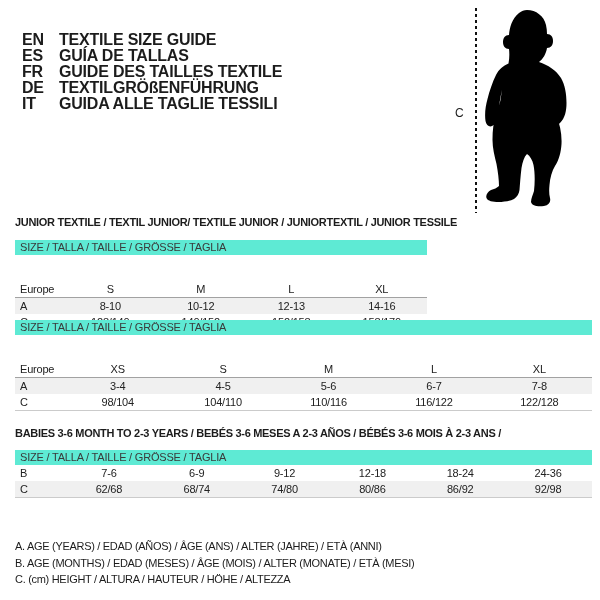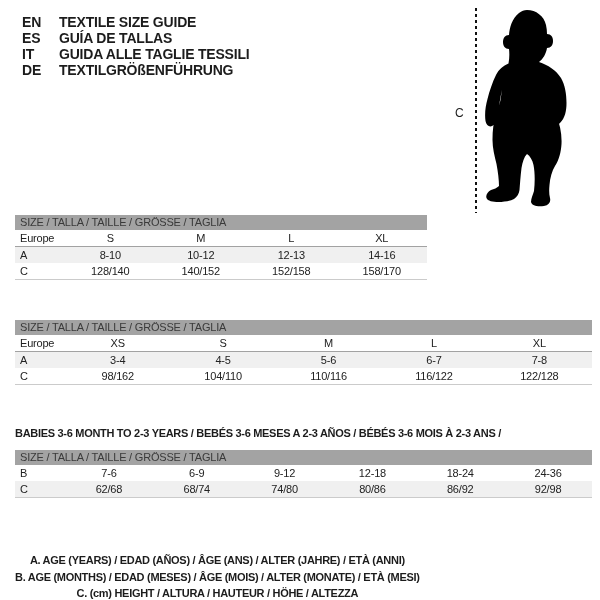--- a/index.html
+++ b/index.html
@@ -3,76 +3,80 @@
 <meta charset="utf-8">
 <style>
   * { margin:0; padding:0; box-sizing:border-box; }
   html,body { background:#ffffff; }
   .page {
     position:relative; width:600px; height:600px; background:#ffffff;
     font-family:"Liberation Sans", sans-serif; color:#1c1c1c; overflow:hidden;
   }
 
   
-  .lang-block { position:absolute; top:14px; left:22px; font-weight:bold;
-    font-size:14px; line-height:16px; letter-spacing:-0.2px; }
+  .lang-block { position:absolute; top:32px; left:22px; font-weight:bold;
+    font-size:16px; line-height:16px; letter-spacing:-0.2px; }
   .lang-row { display:flex; }
   .lang-code { width:37px; flex:0 0 37px; }
 
   
   .height-line { position:absolute; left:475px; top:8px; width:2px; height:205px;
     background:repeating-linear-gradient(to bottom, #111 0 3px, transparent 3px 6px); }
   .height-label { position:absolute; left:455px; top:106px; font-size:12px; }
   .baby-svg { position:absolute; left:483px; top:8px; }
 
   
   .section { position:absolute; left:15px; }
   .sec-1 { top:215px; width:412px; }
   .sec-2 { top:320px; width:577px; }
   .sec-3 { top:425px; width:577px; }
   .sec-title { font-weight:bold; font-size:11px; line-height:14px;
     letter-spacing:-0.3px; margin-bottom:11px; white-space:nowrap; }
   .sec-3 .sec-title { line-height:16px; margin-bottom:9px; white-space:normal; }
   .sub { font-size:8px; vertical-align:-2px; }
 
-  .size-bar { background:#a3a3a3; height:15px; line-height:15px; font-size:11px;
+  .size-bar { background:#5eead4; height:15px; line-height:15px; font-size:11px;
     padding-left:5px; color:#3a3a3a; letter-spacing:-0.2px; }
   .trow { display:flex; align-items:center; height:16px; font-size:11px;
     color:#222; letter-spacing:-0.2px; }
-  .trow.r-first { height:17px; border-bottom:1px solid #a2a2a2; }
+  .trow.r-first { height:17px; border-bottom:1px solid #a2a2a2;margin-top:26px; }
   .trow.r-last  { height:17px; border-bottom:1px solid #cbcbcb; }
   .trow.alt { background:#f0f0f0; }
   .tlabel { width:50px; flex:0 0 50px; padding-left:5px; }
   .tcell { flex:1; text-align:center; }
 
   
-  .notes { position:absolute; left:15px; top:552px; font-weight:bold;
-    font-size:11px; line-height:16.5px; letter-spacing:-0.3px;text-align:center; }
+  .notes { position:absolute; left:15px; top:538px; font-weight:normal;
+    font-size:11px; line-height:16.5px; letter-spacing:-0.3px; }
 </style>
 </head>
 <body>
 
 <div class="page">
 
   <div class="lang-block">
     <div class="lang-row">
       <span class="lang-code">EN</span>
       <span>TEXTILE SIZE GUIDE</span>
     </div>
     <div class="lang-row">
       <span class="lang-code">ES</span>
       <span>GUÍA DE TALLAS</span>
     </div>
     <div class="lang-row">
-      <span class="lang-code">IT</span>
-      <span>GUIDA ALLE TAGLIE TESSILI</span>
+      <span class="lang-code">FR</span>
+      <span>GUIDE DES TAILLES TEXTILE</span>
     </div>
     <div class="lang-row">
       <span class="lang-code">DE</span>
       <span>TEXTILGRÖßENFÜHRUNG</span>
+    </div>
+    <div class="lang-row">
+      <span class="lang-code">IT</span>
+      <span>GUIDA ALLE TAGLIE TESSILI</span>
     </div>
   </div>
 
   <span class="height-label">C</span>
   <div class="height-line"></div>
   <svg class="baby-svg" width="84" height="200" viewBox="0 0 84 200" aria-hidden="true">
     <path fill="#000" d="M44 2
       C53 2 61 8 63 17 C63.7 20 64 23 64 26
       C68 26 70 29 70 33 C70 37 68 40 64 40
       C63 46 60 51 56 54 C65 57 73 62 78 70
@@ -91,20 +95,21 @@
       C9.5 122 10.5 114 13 107 C15 102 16.5 97 17.5 92
       C18 88.7 18.4 85.4 19 82 C17.5 88 16.5 95 15.5 102
       C14.8 108 13.5 113 11.5 116 C8.5 120 3.5 119 2.5 113
       C1.5 106 2.5 98 4.5 91 C6.5 83 9.5 74 13 67
       C16 61 20 58 25.5 55.5 C26.5 50.5 26.5 45.5 26 41
       C22 41 20 38 20 34 C20 30 22 27 26 27
       C26.6 19.5 29 10.5 36 5 C38.7 3 41 2 44 2 Z"></path>
   </svg>
 
   <div class="section sec-1">
+    <div class="sec-title">JUNIOR TEXTILE / TEXTIL JUNIOR/ TEXTILE JUNIOR / JUNIORTEXTIL / JUNIOR TESSILE</div>
     <div class="size-bar">SIZE / TALLA / TAILLE / GRÖSSE / TAGLIA</div>
     <div class="trow r-first">
       <span class="tlabel">Europe</span>
       <span class="tcell">S</span>
       <span class="tcell">M</span>
       <span class="tcell">L</span>
       <span class="tcell">XL</span>
     </div>
     <div class="trow alt">
       <span class="tlabel">A</span>
@@ -135,21 +140,21 @@
     <div class="trow alt">
       <span class="tlabel">A</span>
       <span class="tcell">3-4</span>
       <span class="tcell">4-5</span>
       <span class="tcell">5-6</span>
       <span class="tcell">6-7</span>
       <span class="tcell">7-8</span>
     </div>
     <div class="trow r-last">
       <span class="tlabel">C</span>
-      <span class="tcell">98/162</span>
+      <span class="tcell">98/104</span>
       <span class="tcell">104/110</span>
       <span class="tcell">110/116</span>
       <span class="tcell">116/122</span>
       <span class="tcell">122/128</span>
     </div>
   </div>
 
   <div class="section sec-3">
     <div class="sec-title">
       <div>BABIES 3-6 MONTH TO 2-3 YEARS / BEBÉS 3-6 MESES A 2-3 AÑOS / BÉBÉS 3-6 MOIS À 2-3 ANS /</div>

